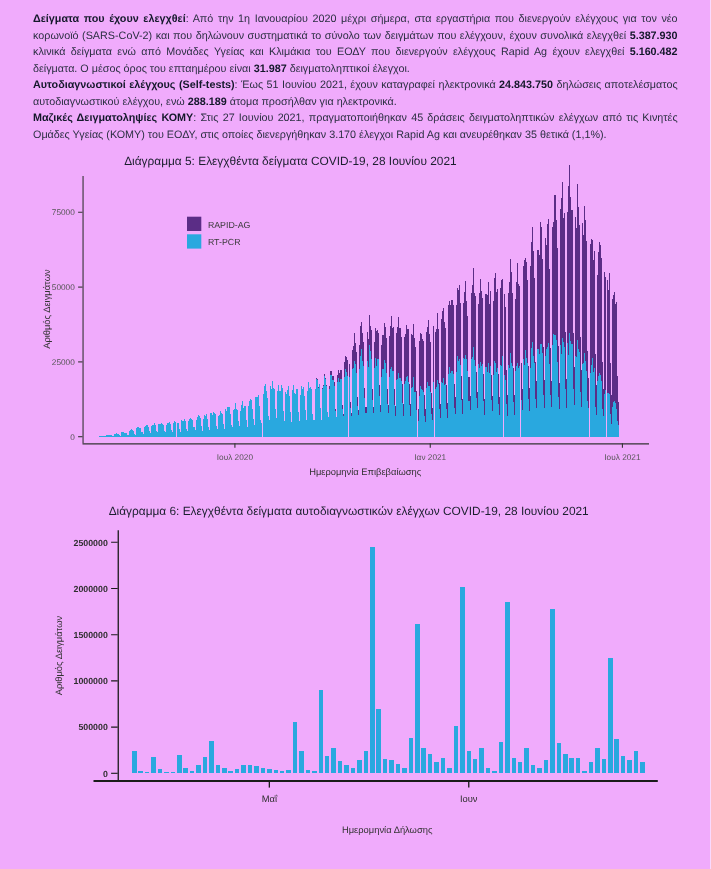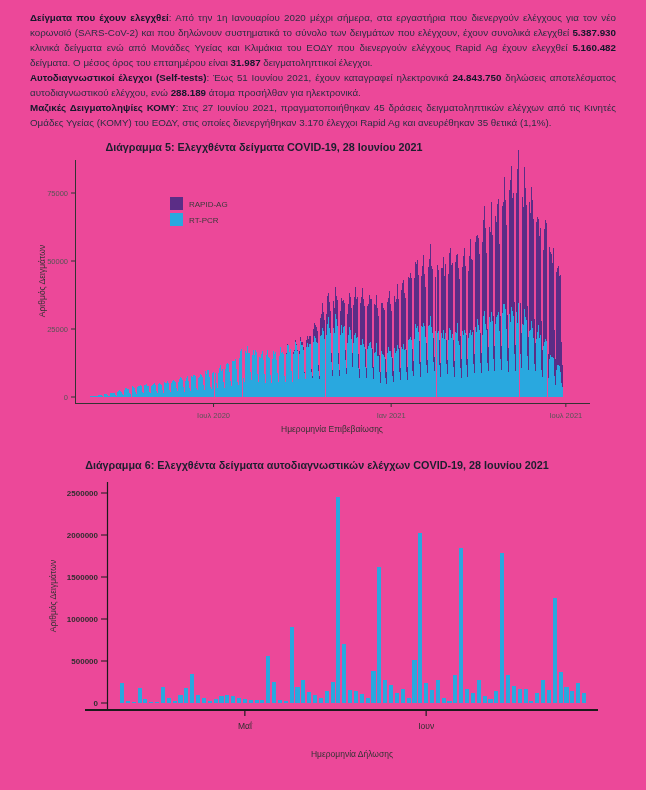--- a/index.html
+++ b/index.html
@@ -1,49 +1,49 @@
 <!DOCTYPE html>
 <html><head>
 <meta charset="utf-8">
 <style>
   html,body{margin:0;padding:0;background:#ffffff;}
   .page{
     position:relative;
     width:646px;height:790px;
-    background:#ec4899;
+    background:#f0abfc;
     font-family:"Liberation Sans", sans-serif;
     overflow:hidden;
   }
   .intro{
     position:absolute;top:10px;left:30px;width:586px;
     font-size:9.8px;line-height:15px;color:#2b2f42;
     text-align:justify;
   }
   .intro p{margin:0;padding:0;}
   .intro .b{font-weight:bold;color:#14182b;}
   .chart-title{
     position:absolute;
-    font-size:10.8px;font-weight:bold;color:#1b1f2e;
+    font-size:10.8px;font-weight:normal;color:#1b1f2e;
     text-align:center;
   }
   .t5{top:141px;left:0;width:646px;padding-right:118px;box-sizing:border-box;}
   .t6{top:459px;left:0;width:574px;padding-left:60px;box-sizing:border-box;}
   .chart-svg{position:absolute;left:0;}
   #chart5{top:150px;}
   #chart6{top:470px;}
   svg text{font-family:"Liberation Sans", sans-serif;}
 </style>
 </head>
 <body>
 
 <div class="page">
 
   <div class="intro" id="intro">
       <p><span class="b">Δείγματα που έχουν ελεγχθεί</span><span>: Από την 1η Ιανουαρίου 2020 μέχρι σήμερα, στα εργαστήρια που διενεργούν ελέγχους για τον νέο κορωνοϊό (SARS-CoV-2) και που δηλώνουν συστηματικά το σύνολο των δειγμάτων που ελέγχουν, έχουν συνολικά ελεγχθεί </span><span class="b">5.387.930</span><span> κλινικά δείγματα ενώ από Μονάδες Υγείας και Κλιμάκια του ΕΟΔΥ που διενεργούν ελέγχους Rapid Ag έχουν ελεγχθεί </span><span class="b">5.160.482</span><span> δείγματα. Ο μέσος όρος του επταημέρου είναι </span><span class="b">31.987</span><span> δειγματοληπτικοί έλεγχοι.</span></p>
-      <p><span class="b">Αυτοδιαγνωστικοί έλεγχοι (Self-tests)</span><span>: Έως 51 Ιουνίου 2021, έχουν καταγραφεί ηλεκτρονικά </span><span class="b">24.843.750</span><span> δηλώσεις αποτελέσματος αυτοδιαγνωστικού ελέγχου, ενώ </span><span class="b">288.189</span><span> άτομα προσήλθαν για ηλεκτρονικά.</span></p>
+      <p><span class="b">Αυτοδιαγνωστικοί ελέγχους (Self-tests)</span><span>: Έως 51 Ιουνίου 2021, έχουν καταγραφεί ηλεκτρονικά </span><span class="b">24.843.750</span><span> δηλώσεις αποτελέσματος αυτοδιαγνωστικού ελέγχου, ενώ </span><span class="b">288.189</span><span> άτομα προσήλθαν για ηλεκτρονικά.</span></p>
       <p><span class="b">Μαζικές Δειγματοληψίες ΚΟΜΥ</span><span>: Στις 27 Ιουνίου 2021, πραγματοποιήθηκαν 45 δράσεις δειγματοληπτικών ελέγχων από τις Κινητές Ομάδες Υγείας (ΚΟΜΥ) του ΕΟΔΥ, στις οποίες διενεργήθηκαν 3.170 έλεγχοι Rapid Ag και ανευρέθηκαν 35 θετικά (1,1%).</span></p>
     </div>
 
   <div class="chart-title t5">Διάγραμμα 5: Ελεγχθέντα δείγματα COVID-19, 28 Ιουνίου 2021</div>
 
   <svg id="chart5" class="chart-svg" width="646" height="290" viewBox="0 0 646 290">
       <g>
         <line x1="75.5" y1="10" x2="75.5" y2="253" stroke="#333333" stroke-width="1"></line>
         <line x1="75" y1="253.5" x2="590" y2="253.5" stroke="#333333" stroke-width="1"></line>
       </g>

